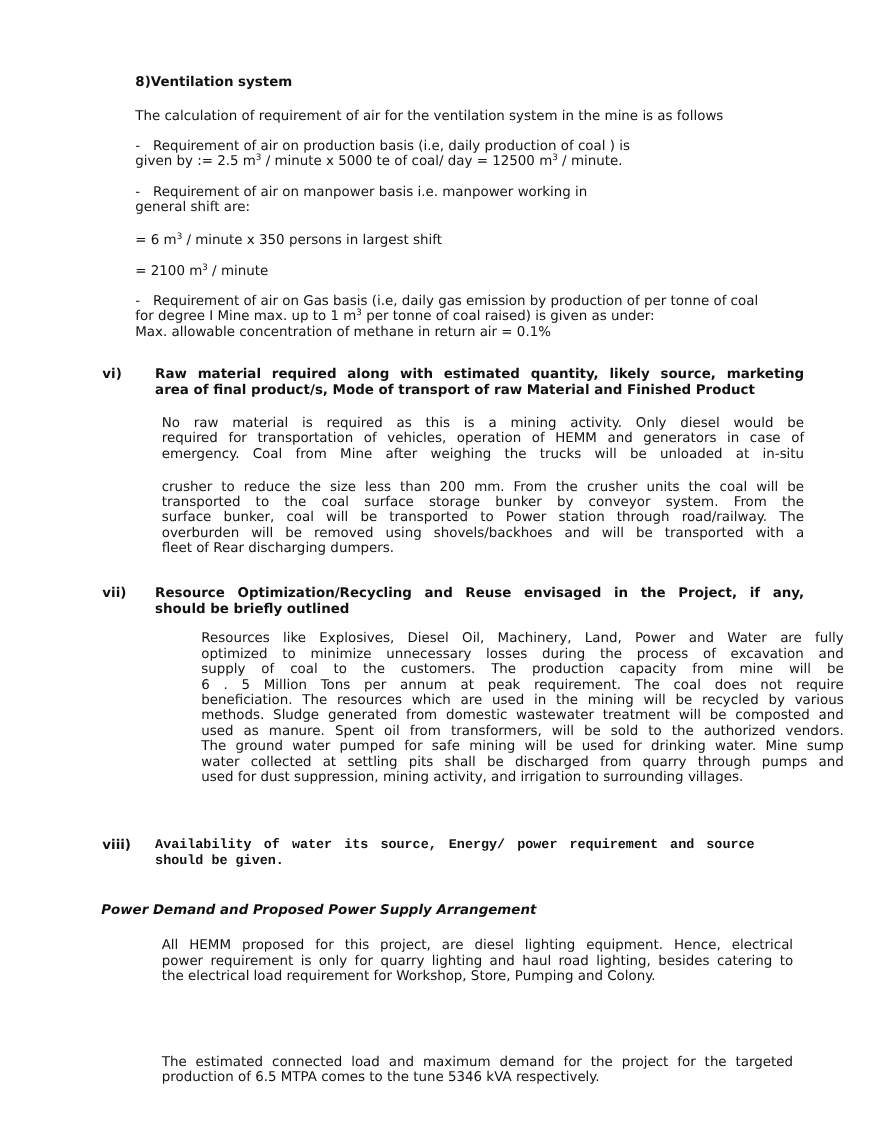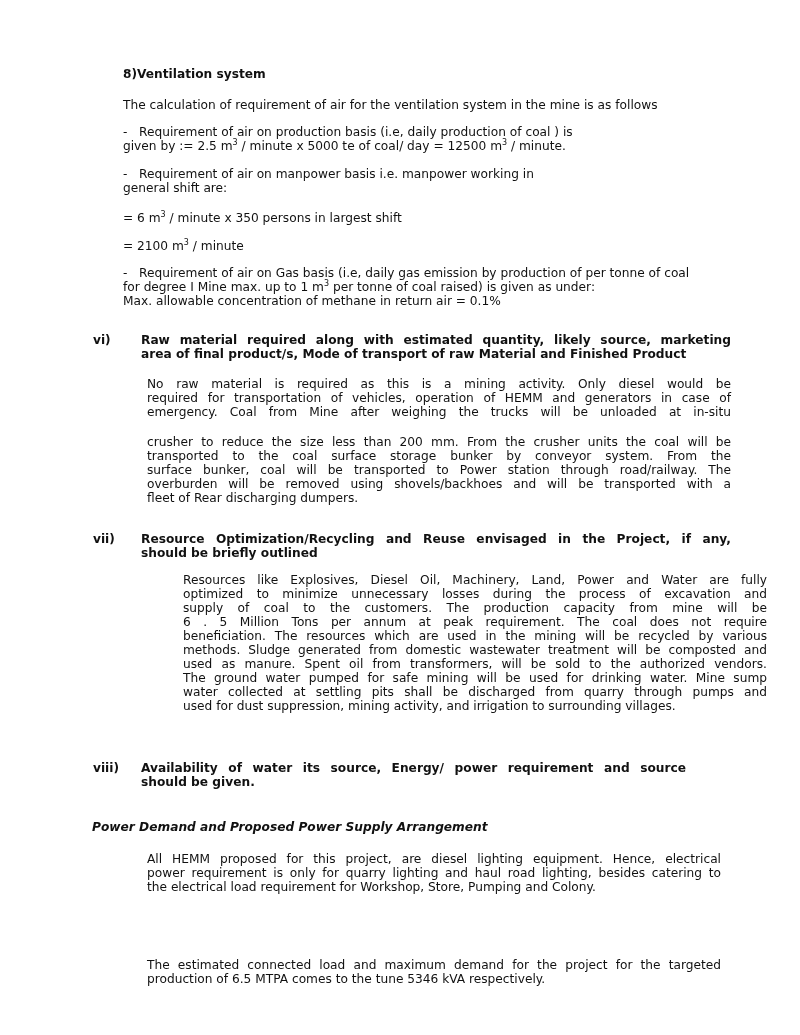--- a/index.html
+++ b/index.html
@@ -88,21 +88,21 @@
   <span class="line justify" style="white-space:normal; text-align-last:justify;">6 . 5 Million Tons per annum at peak requirement. The coal does not require</span>
   <span class="line justify" style="white-space:normal; text-align-last:justify;">beneficiation. The resources which are used in the mining will be recycled by various</span>
   <span class="line justify" style="white-space:normal; text-align-last:justify;">methods. Sludge generated from domestic wastewater treatment will be composted and</span>
   <span class="line justify" style="white-space:normal; text-align-last:justify;">used as manure. Spent oil from transformers, will be sold to the authorized vendors.</span>
   <span class="line justify" style="white-space:normal; text-align-last:justify;">The ground water pumped for safe mining will be used for drinking water. Mine sump</span>
   <span class="line justify" style="white-space:normal; text-align-last:justify;">water collected at settling pits shall be discharged from quarry through pumps and</span>
   <span class="line">used for dust suppression, mining activity, and irrigation to surrounding villages.</span>
 </div>
 
 <div class="num" style="left:93px; top:761px;">viii)</div>
-<div class="heading" style="left:141px; top:761px; width:545px;">
+<div class="heading" style="left:141px; top:761px; width:545px;font-family:Liberation Mono, monospace;">
   <span class="line justify" style="white-space:normal; text-align-last:justify;">Availability of water its source, Energy/ power requirement and source</span>
   <span class="line">should be given.</span>
 </div>
 
 <div class="abs bold italic" style="left:92px; top:820px;">Power Demand and Proposed Power Supply Arrangement</div>
 
 <div class="para" style="left:147px; top:852px; width:574px;">
   <span class="line justify" style="white-space:normal; text-align-last:justify;">All HEMM proposed for this project, are diesel lighting equipment. Hence, electrical</span>
   <span class="line justify" style="white-space:normal; text-align-last:justify;">power requirement is only for quarry lighting and haul road lighting, besides catering to</span>
   <span class="line">the electrical load requirement for Workshop, Store, Pumping and Colony.</span>

